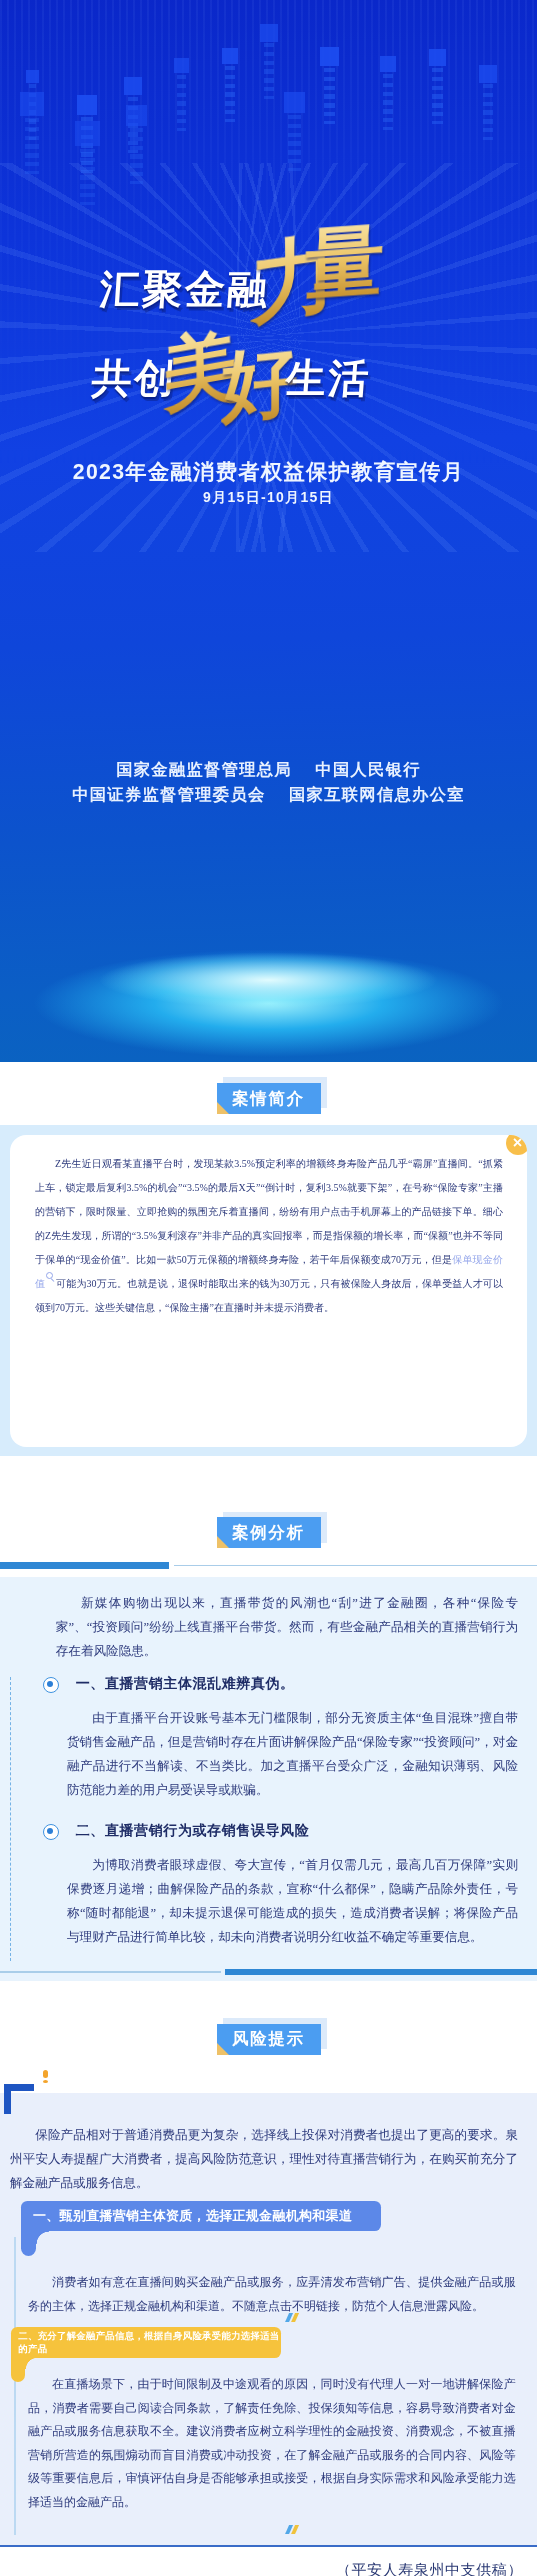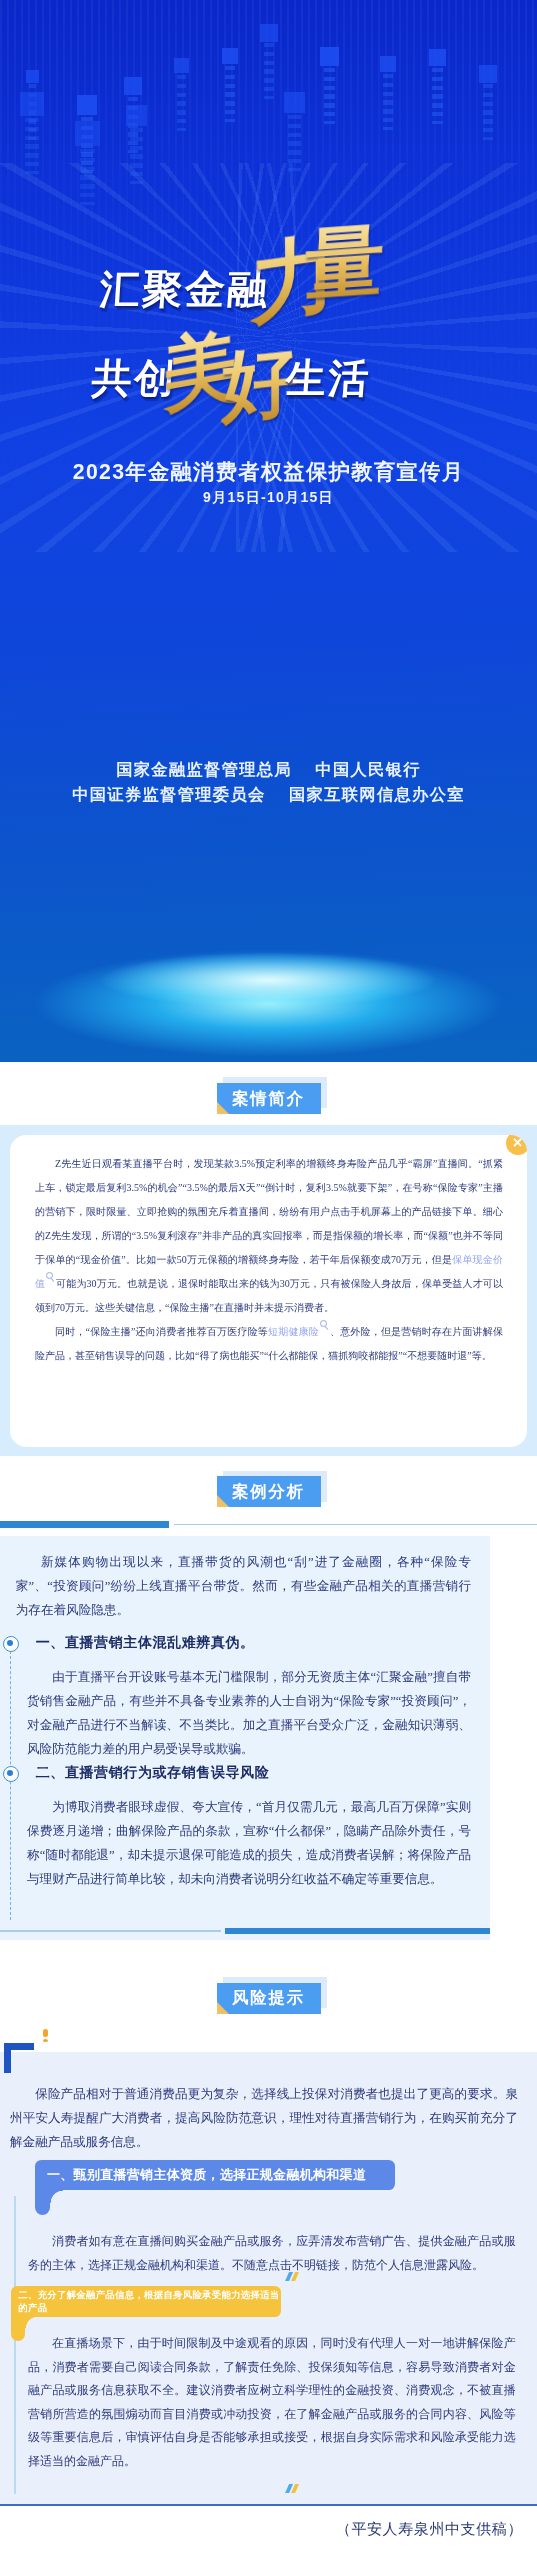--- a/index.html
+++ b/index.html
@@ -45,43 +45,43 @@
   .org1{top:759px;} .org2{top:784px;}
 
   
   .ribbon{position:relative;width:104px;height:31px;margin:0 auto;}
   .ribbon .shadow{position:absolute;left:6.3px;top:-5.6px;width:104px;height:31px;background:#dceafa;}
   .ribbon .face{position:absolute;left:0;top:0;width:104px;height:31px;background:#4b9df1;
     display:flex;align-items:center;justify-content:center;color:#fff;font-size:16.3px;font-weight:700;
     letter-spacing:1.9px;font-family:Liberation Mono, monospace;}
   .ribbon .fold{position:absolute;left:0;bottom:0;width:0;height:0;
     border-bottom:12.6px solid #eec167;border-right:12.6px solid transparent;}
-  .btn1{margin-top:21px;} .btn2{margin-top:20px;text-align:center;} .btn3{margin-top:43px;}
+  .btn1{margin-top:21px;} .btn2{margin-top:61px;text-align:center;} .btn3{margin-top:43px;}
 
   
   .sec1{box-sizing:border-box;margin-top:11.3px;width:537px;height:331px;background:#d7ecfc;padding:9.4px 10px;}
   .card{box-sizing:border-box;position:relative;width:100%;height:312px;background:#fff;border-radius:16.3px;
     padding:17px 24px 15px 25px;overflow:hidden;}
   .close{position:absolute;top:-3.8px;right:-2.5px;width:24px;height:24px;border-radius:50%;background:#f8bf4b;
     color:#fff;display:flex;align-items:center;justify-content:center;font-size:16.3px;font-weight:900;
     font-family:"Liberation Sans","DejaVu Sans",sans-serif;cursor:pointer;}
   .p{margin:0;color:#2d3a7c;font-size:10px;line-height:24px;text-align:justify;text-indent:2em;}
   .lnk{color:#94a6ea;cursor:pointer;}
   .mag{display:inline-block;position:relative;width:8.2px;height:10px;vertical-align:4.4px;margin:0 1.3px;}
   .mag::before{content:'';position:absolute;left:0;top:0;width:5px;height:5px;border:1.3px solid #94a6ea;border-radius:50%;}
   .mag::after{content:'';position:absolute;left:5.6px;top:5.6px;width:1.3px;height:3.8px;background:#94a6ea;transform:rotate(-45deg);}
 
   
   .div1{margin-top:14px;height:6.3px;display:flex;align-items:center;}
   .div1 .bar{width:169px;height:6.3px;background:#2f87d4;}
   .div1 .line{flex:1;height:1.9px;background:#a9cde9;margin-left:5px;}
 
   
-  .sec2{box-sizing:border-box;position:relative;margin-top:8.2px;width:490px;height:404px;background:#e8f3fd;
-    padding-top:14px;overflow:hidden;}
+  .sec2{box-sizing:border-box;position:relative;margin-top:8.2px;width:537px;height:404px;background:#e8f3fd;
+    padding-top:14px;overflow:hidden;padding-left:40px;}
   .sec2 .intro{margin:0 19px 0 15.7px;}
   .p20{color:#2d3a7c;font-size:12.6px;line-height:24px;text-align:justify;text-indent:2em;margin:0;}
   .dash-line{position:absolute;left:10px;top:100px;height:284px;border-left:1.3px dashed #74b2e6;}
   .item-head{position:relative;display:flex;align-items:flex-end;margin:12.6px 19px 0 3.1px;z-index:1;}
   .ring{box-sizing:border-box;width:16.3px;height:16.3px;border-radius:50%;background:#fff;border:1.9px solid #3e92e0;
     position:relative;flex:0 0 16.3px;}
   .ring::after{content:'';position:absolute;left:3.1px;top:3.1px;width:6.3px;height:6.3px;border-radius:50%;background:#2d7fd6;}
   .item-title{margin-left:16.3px;color:#1e2c66;font-size:14px;font-weight:700;
     font-family:"Liberation Sans","DejaVu Sans",sans-serif;letter-spacing:0.6px;}
   .item-body{margin:13px 19px 0 27px;}
@@ -95,21 +95,21 @@
   .excl .bar{position:absolute;left:3.1px;top:0;width:5px;height:8.2px;border-radius:2.5px;background:#f3a42c;}
   .excl .dot{position:absolute;left:3.1px;bottom:0;width:5px;height:3.1px;border-radius:50%;background:#f3a42c;}
   .bracket{position:absolute;left:4.4px;top:-8.8px;width:23px;height:22.6px;
     border-top:7px solid #1e55c2;border-left:7px solid #1e55c2;z-index:2;}
   .sec3{box-sizing:border-box;position:relative;width:537px;height:454px;background:#e9effb;
     border-bottom:2.5px solid #3a6cc8;padding-top:30px;overflow:hidden;}
   .vline{position:absolute;left:14.4px;top:144px;bottom:10px;width:1.9px;background:#bcd9f2;}
   .sec3 .intro{margin:0 19px 6.3px 10px;}
   .hbar{position:relative;z-index:1;display:flex;align-items:center;color:#fff;font-weight:700;
     font-family:"Liberation Sans","DejaVu Sans",sans-serif;}
-  .hbar1{margin-left:35px;width:360px;height:30px;background:#5c88e8;border-radius:6.3px 6.3px 6.3px 0;
+  .hbar1{margin-left:21px;width:360px;height:30px;background:#5c88e8;border-radius:6.3px 6.3px 6.3px 0;
     font-size:13px;padding-left:12px;box-sizing:border-box;letter-spacing:0.3px;}
   .hbar1::before{content:'';position:absolute;left:0;top:30px;width:15px;height:25px;background:#5c88e8;
     border-radius:0 0 9.4px 9.4px;}
   .hbar1::after{content:'';position:absolute;left:15px;top:30px;width:12.6px;height:12.6px;
     background:radial-gradient(circle 12.6px at 100% 100%,rgba(0,0,0,0) 12px,#5c88e8 12.6px);}
   .hbar2{margin-left:11.3px;width:270px;height:31px;background:#f6c33c;border-radius:6.3px 6.3px 6.3px 0;
     font-size:9.4px;padding-left:7px;box-sizing:border-box;letter-spacing:0.3px;}
   .hbar2::before{content:'';position:absolute;left:0;top:31px;width:14px;height:24px;background:#f6c33c;
     border-radius:0 0 8.8px 8.8px;}
   .hbar2::after{content:'';position:absolute;left:14px;top:31px;width:11.3px;height:11.3px;
@@ -172,21 +172,20 @@
   <div class="ribbon btn1">
     <div class="shadow"></div>
     <div class="face">案情简介</div>
     <div class="fold"></div>
   </div>
 
   <div class="sec1">
     <div class="card">
       <div class="close">×</div>
       <p class="p"><span>Z先生近日观看某直播平台时，发现某款3.5%预定利率的增额终身寿险产品几乎“霸屏”直播间。“抓紧上车，锁定最后复利3.5%的机会”“3.5%的最后X天”“倒计时，复利3.5%就要下架”，在号称“保险专家”主播的营销下，限时限量、立即抢购的氛围充斥着直播间，纷纷有用户点击手机屏幕上的产品链接下单。细心的Z先生发现，所谓的“3.5%复利滚存”并非产品的真实回报率，而是指保额的增长率，而“保额”也并不等同于保单的“现金价值”。比如一款50万元保额的增额终身寿险，若干年后保额变成70万元，但是</span><span class="lnk">保单现金价值</span><span class="mag"></span><span>可能为30万元。也就是说，退保时能取出来的钱为30万元，只有被保险人身故后，保单受益人才可以领到70万元。这些关键信息，“保险主播”在直播时并未提示消费者。</span></p>
-      <p class="p"><span>同时，“保险主播”还向消费者推荐百万医疗险等</span><span class="lnk">短期健康险</span><span class="mag"></span><span>、意外险，但是营销时存在片面讲解保险产品，甚至销售误导的问题，比如“得了病也能买”“什么都能保，猫抓狗咬都能报”“不想要随时退”等。</span></p>
     </div>
   </div>
 
   <div class="ribbon btn2">
     <div class="shadow"></div>
     <div class="face">案例分析</div>
     <div class="fold"></div>
   </div>
 
   <div class="div1">
@@ -195,23 +194,23 @@
   </div>
 
   <div class="sec2">
     <div class="dash-line"></div>
     <p class="p20 intro">新媒体购物出现以来，直播带货的风潮也“刮”进了金融圈，各种“保险专家”、“投资顾问”纷纷上线直播平台带货。然而，有些金融产品相关的直播营销行为存在着风险隐患。</p>
 
     <div class="item-head">
       <div class="ring"></div>
       <div class="item-title">一、直播营销主体混乱难辨真伪。</div>
     </div>
-    <p class="p20 item-body">由于直播平台开设账号基本无门槛限制，部分无资质主体“汇聚金融”擅自带货销售金融产品，有些并不具备专业素养的人士自诩为“保险专家”“投资顾问”，对金融产品进行不当解读、不当类比。加之直播平台受众广泛，金融知识薄弱、风险防范能力差的用户易受误导或欺骗。</p>
-
-    <div class="item-head" style="margin-top:3px;">
+    <p class="p20 item-body">由于直播平台开设账号基本无门槛限制，部分无资质主体“鱼目混珠”擅自带货销售金融产品，但是营销时存在片面讲解保险产品“保险专家”“投资顾问”，对金融产品进行不当解读、不当类比。加之直播平台受众广泛，金融知识薄弱、风险防范能力差的用户易受误导或欺骗。</p>
+
+    <div class="item-head" style="margin-top:20px;">
       <div class="ring"></div>
       <div class="item-title">二、直播营销行为或存销售误导风险</div>
     </div>
     <p class="p20 item-body">为博取消费者眼球虚假、夸大宣传，“首月仅需几元，最高几百万保障”实则保费逐月递增；曲解保险产品的条款，宣称“什么都保”，隐瞒产品除外责任，号称“随时都能退”，却未提示退保可能造成的损失，造成消费者误解；将保险产品与理财产品进行简单比较，却未向消费者说明分红收益不确定等重要信息。</p>
 
     <div class="div2">
       <div class="line"></div>
       <div class="bar"></div>
     </div>
   </div>

